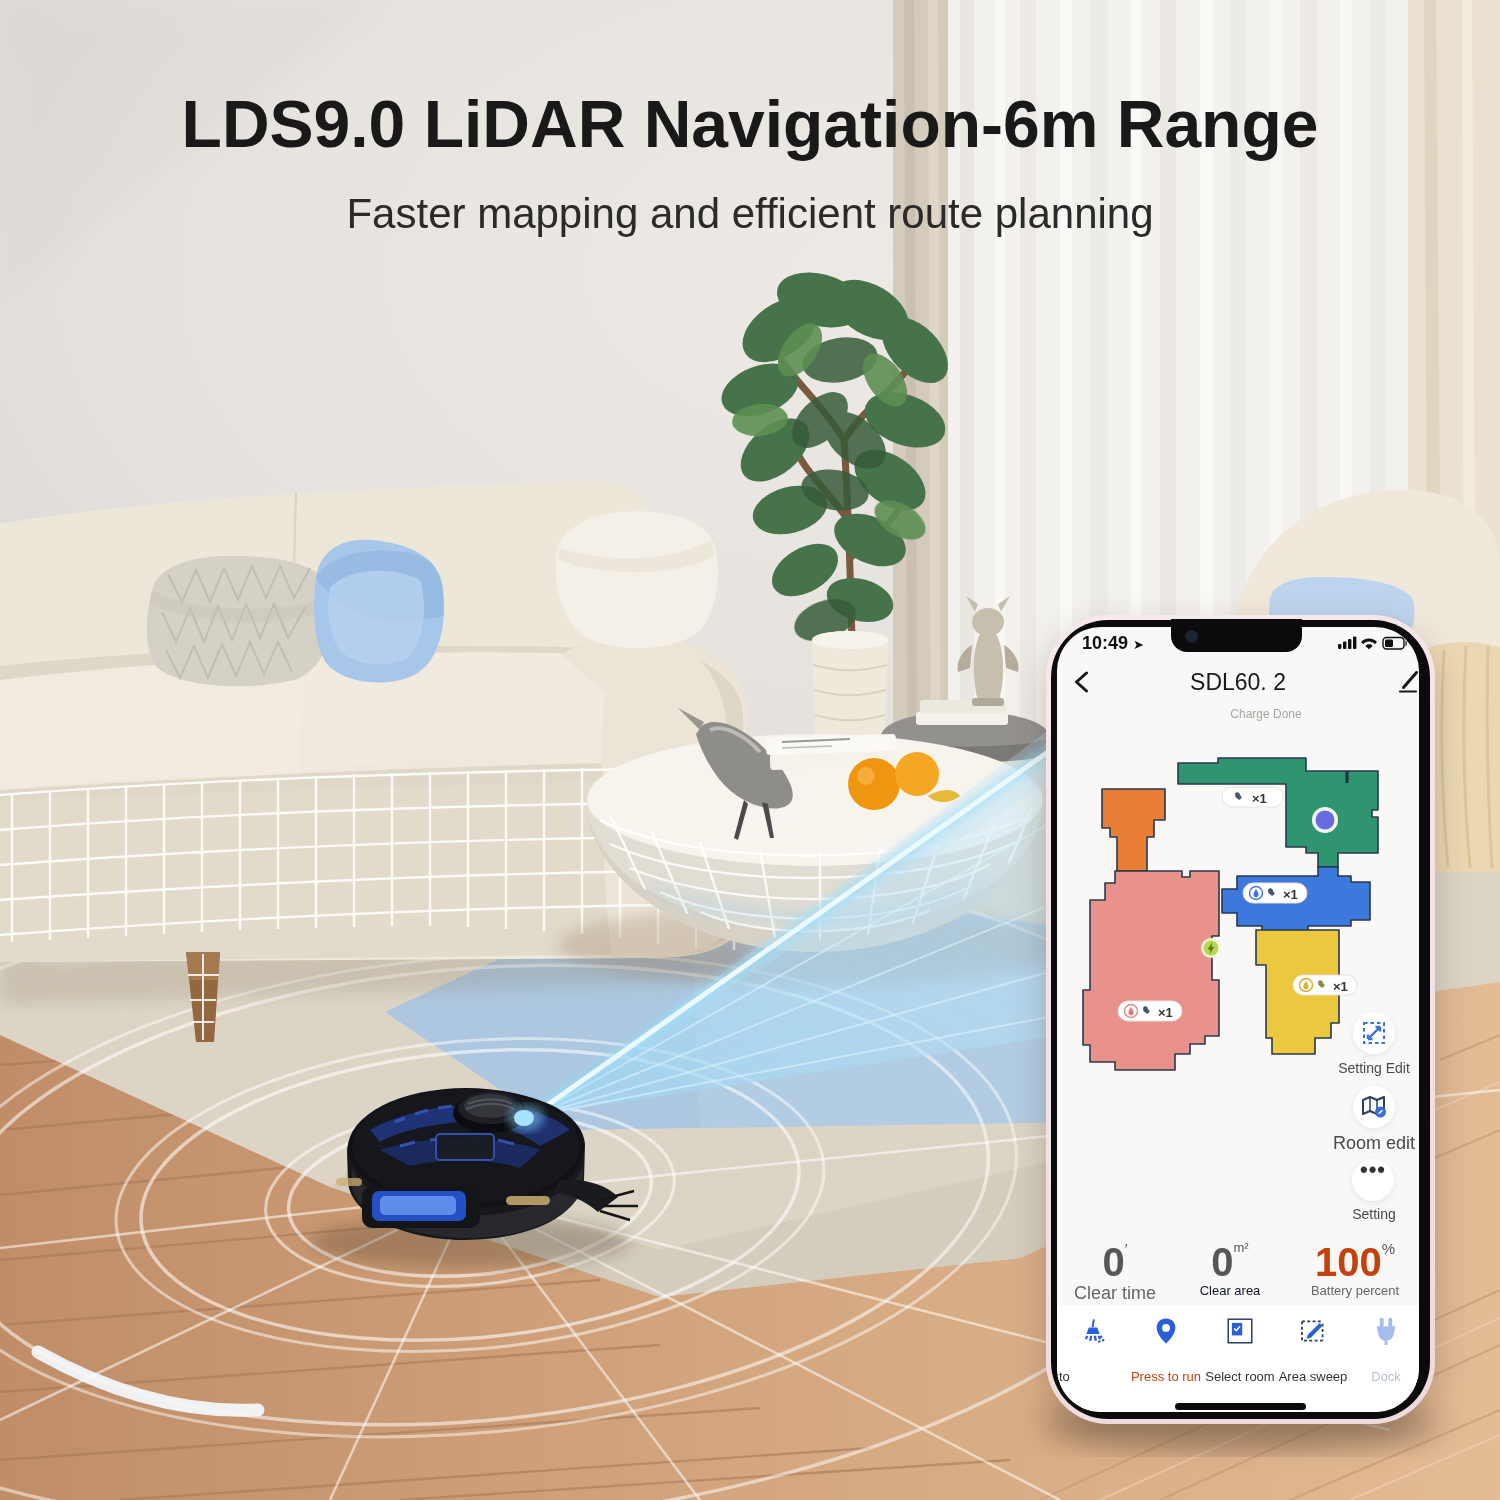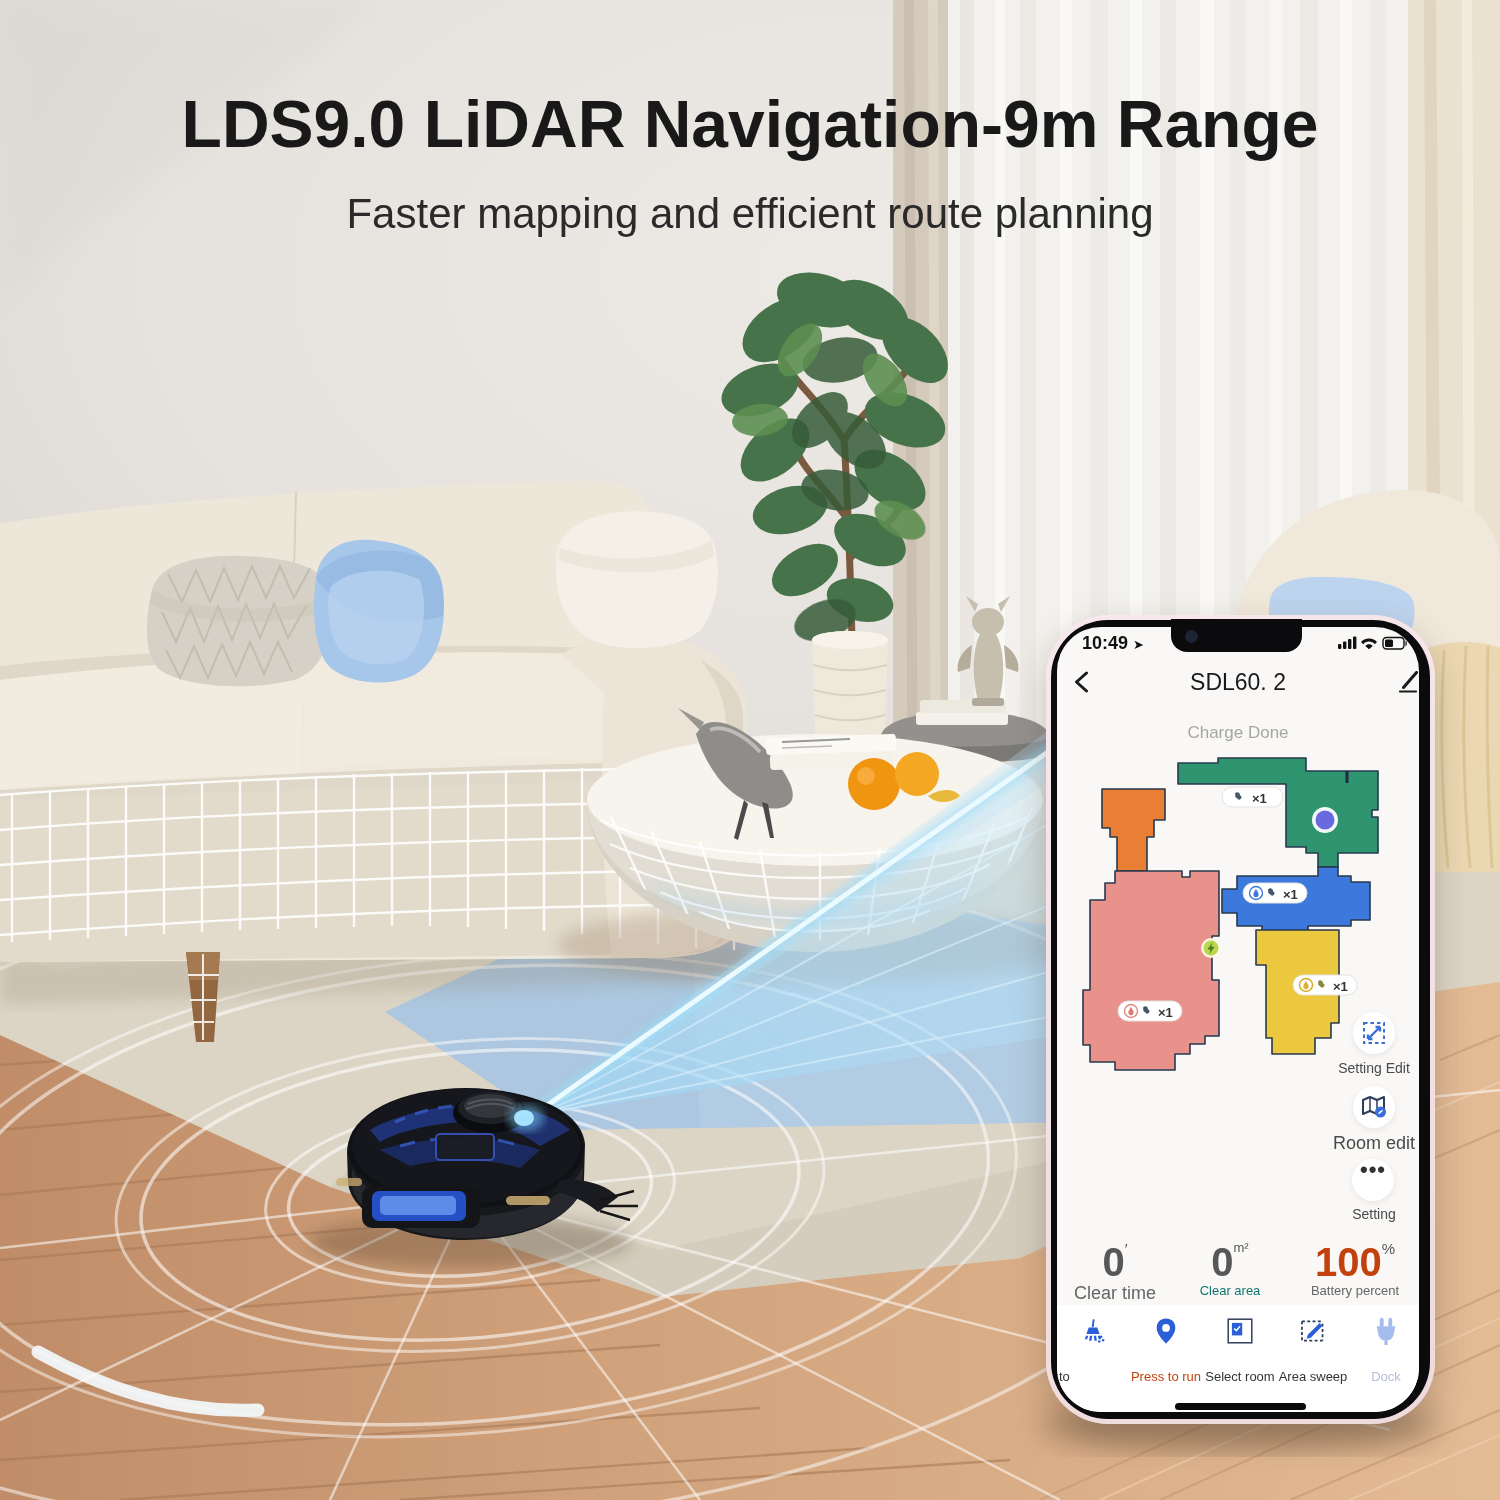--- a/index.html
+++ b/index.html
@@ -415,21 +415,21 @@
       <path d="M13.5,2 L3.5,11 L13.5,20" fill="none" stroke="#1a1a1a" stroke-width="3" stroke-linecap="round" stroke-linejoin="round"></path>
     </svg>
 
     <div class="abs" style="left:0;top:42px;width:100%;text-align:center;font-size:23px;color:#1a1a1a;">SDL60. 2</div>
 
     <svg class="abs" style="left:340px;top:44px;" width="22" height="22" viewBox="0 0 22 22">
       <path d="M19.5,1.5 L6.5,16.5" stroke="#1a1a1a" stroke-width="3" stroke-linecap="round"></path>
       <path d="M3,20.5 L19,20.5" stroke="#1a1a1a" stroke-width="2.2" stroke-linecap="round"></path>
     </svg>
 
-    <div class="abs" style="left:0;top:96px;width:100%;text-align:center;font-size:17px;color:#a6a6a4;">Charge Done</div>
+    <div class="abs" style="left:0;top:80px;width:100%;text-align:center;font-size:12px;color:#a6a6a4;padding-left:28px;">Charge Done</div>
 
     <svg class="abs" style="left:23px;top:113px;" width="310" height="345" viewBox="0 0 310 345">
       <g stroke="#27384e" stroke-width="1.6" stroke-linejoin="round">
 
         <path d="M98,23 L138,23 L138,18 L226,18 L226,31 L298,31 L298,70 L292,70 L292,77 L298,77 L298,113 L258,113 L258,127 L238,127 L238,113 L226,113 L226,107 L206,107 L206,44 L98,44 Z" fill="#2f9470"></path>
 
         <path d="M142,149 L157,149 L157,136 L238,136 L238,127 L258,127 L258,136 L271,136 L271,142 L290,142 L290,180 L271,180 L271,186 L228,186 L228,192 L182,192 L182,186 L157,186 L157,173 L142,173 Z" fill="#3d78dd"></path>
 
         <path d="M176,190 L259,190 L259,283 L251,283 L251,298 L235,298 L235,314 L192,314 L192,298 L186,298 L186,225 L176,225 Z" fill="#ecc83f"></path>
 
@@ -501,21 +501,21 @@
     <div class="abs" style="left:295px;top:530px;width:42px;text-align:center;font-size:22px;font-weight:bold;color:#333;letter-spacing:1px;">•••</div>
     <div class="abs" style="left:237px;top:579px;width:160px;text-align:center;font-size:14px;color:#4a4a4a;">Setting</div>
 
     <div class="abs" style="left:13px;top:613px;width:90px;text-align:center;">
       <span style="font-size:40px;font-weight:bold;color:#575757;">0</span><span style="font-size:15px;color:#575757;vertical-align:top;">′</span>
       <div style="font-size:18px;color:#666;margin-top:-2px;">Clear time</div>
     </div>
 
     <div class="abs" style="left:128px;top:613px;width:90px;text-align:center;">
       <span style="font-size:40px;font-weight:bold;color:#575757;">0</span><span style="font-size:13px;color:#575757;vertical-align:top;">m²</span>
-      <div style="font-size:13px;color:#0f766e;margin-top:-2px;">Clear area</div>
+      <div style="font-size:13px;color:#0f172a;margin-top:-2px;">Clear area</div>
     </div>
 
     <div class="abs" style="left:233px;top:613px;width:130px;text-align:center;">
       <span style="font-size:40px;font-weight:bold;color:#c2410c;">100</span><span style="font-size:15px;color:#575757;vertical-align:top;">%</span>
       <div style="font-size:13px;color:#666;margin-top:-2px;">Battery percent</div>
     </div>
 
     <div class="abs" style="left:0;top:678px;width:362px;height:107px;background:#ffffff;"></div>
 
     <svg class="abs" style="left:22px;top:690px;" width="28" height="28" viewBox="0 0 36 36">
@@ -559,17 +559,17 @@
     </svg>
     <div class="abs" style="left:279px;top:742px;width:100px;text-align:center;font-size:13px;color:#b4bed4;">Dock</div>
 
     <div class="abs" style="left:118px;top:776px;width:131px;height:7px;border-radius:4px;background:#0b0b0d;"></div>
   </div>
 
   <div class="abs" style="left:125px;top:4px;width:131px;height:33px;border-radius:0 0 16px 16px;background:#0b0b0d;"></div>
   <div class="abs" style="left:139px;top:15px;width:13px;height:13px;border-radius:7px;background:#1c2335;"></div>
 </div>
 
-<div class="abs" style="left:0;top:86px;width:1500px;text-align:center;z-index:3;color:#191919;font-size:66px;font-weight:bold;letter-spacing:0px;">LDS9.0 LiDAR Navigation-9m Range</div>
+<div class="abs" style="left:0;top:86px;width:1500px;text-align:center;z-index:3;color:#191919;font-size:66px;font-weight:bold;letter-spacing:0px;">LDS9.0 LiDAR Navigation-6m Range</div>
 
 <div class="abs" style="left:0;top:190px;width:1500px;text-align:center;z-index:3;color:#2a2a2a;font-size:42px;">Faster mapping and efficient route planning</div>
 
 </div>
 
 </body></html>

